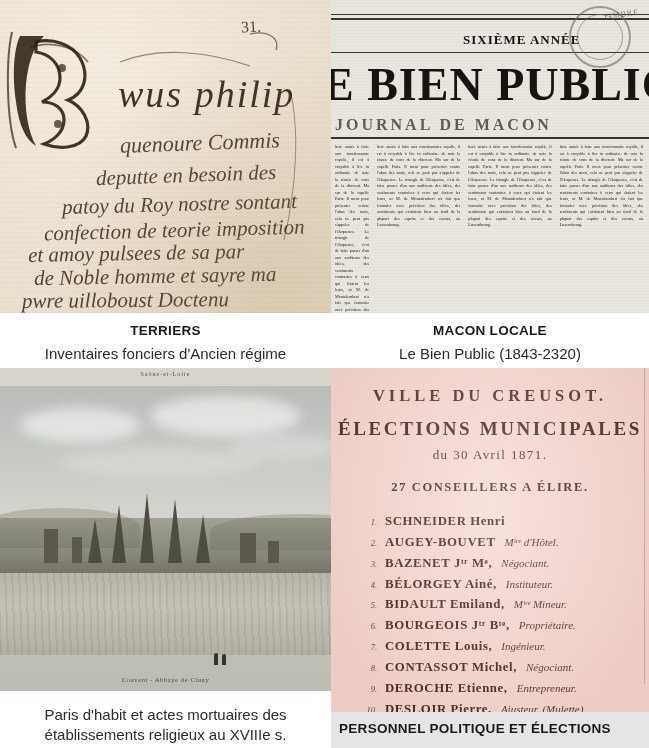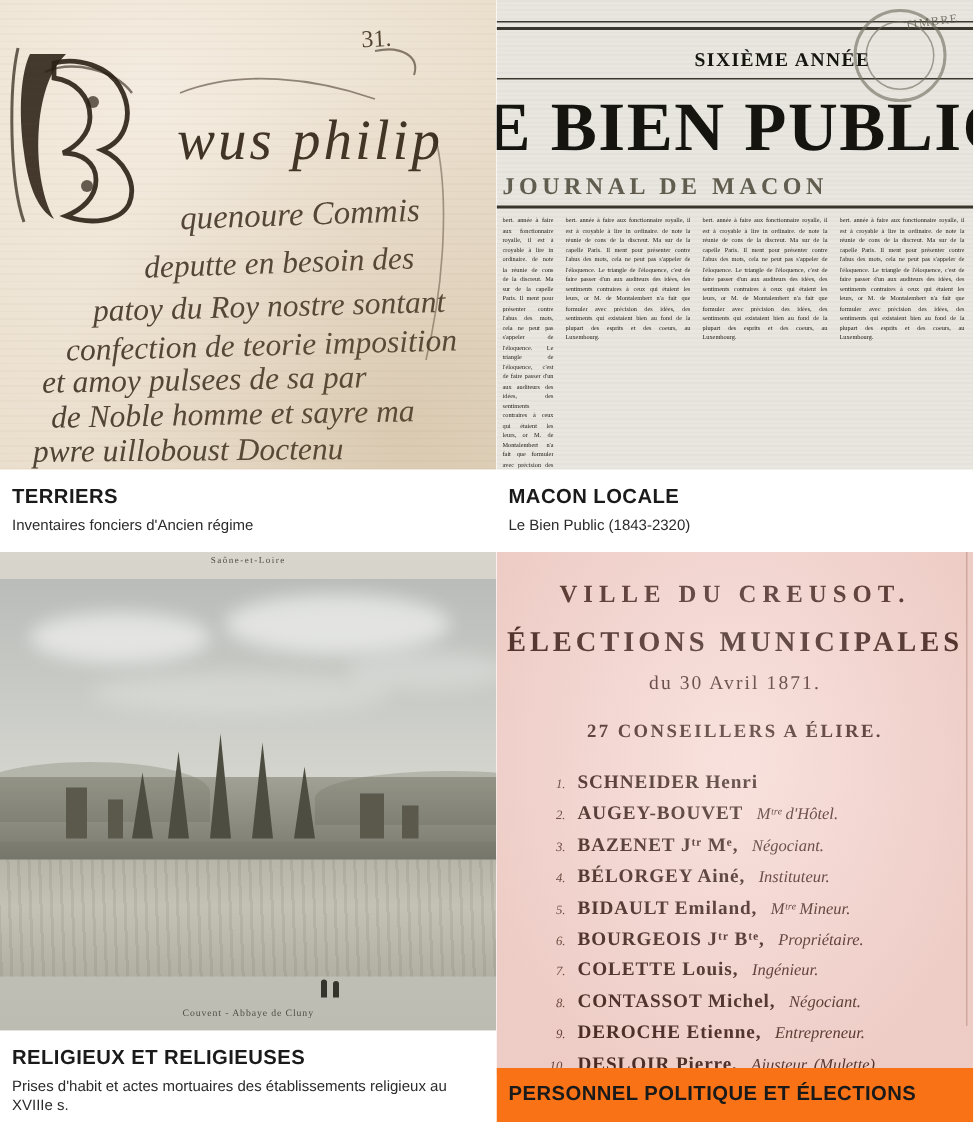--- a/index.html
+++ b/index.html
@@ -36,30 +36,31 @@
     flex-direction: column;
   }
   .thumb {
     position: relative;
     width: 100%;
     overflow: hidden;
   }
   .caption {
     padding: 10px 8px 4px 8px;
     background: #ffffff;
+    text-align: center;
   }
   .caption-title {
     font-size: 13.5px;
     font-weight: bold;
     color: #1a1a1a;
     letter-spacing: 0.3px;
     line-height: 1.25;
   }
   .caption-sub {
-    font-size: 10px;
+    font-size: 15px;
     color: #2b2b2b;
     margin-top: 4px;
     line-height: 1.3;
   }
 
   
   .ms {
     height: 313px;
     background:
       radial-gradient(ellipse at 30% 20%, #f4ece0 0%, #efe5d6 40%, #e7dbc7 100%);
@@ -366,21 +367,21 @@
   .p-job {
     font-style: italic;
     margin-left: 9px;
     font-size: 11px;
     color: #4a2a22;
     white-space: nowrap;
   }
   .cap4 {
     position: absolute;
     left: 0; right: 0; bottom: 0;
-    background: #f97316;
+    background: #e5e5e5;
     padding: 9px 8px 10px 8px;
   }
   .edge-line {
     position: absolute;
     right: 4px;
     top: 0;
     bottom: 32px;
     border-left: 1px solid #c9a49c;
     opacity: 0.8;
   }
@@ -494,22 +495,21 @@
           <div class="spire" style="left:88px;bottom:128px;border-bottom-width:44px;"></div>
 
           <div class="field"></div>
           <div class="figure" style="left:214px;top:285px;"></div>
           <div class="figure" style="left:222px;top:286px;height:11px;"></div>
 
           <div class="litho-top-cap">Saône-et-Loire</div>
           <div class="litho-bot-cap">Couvent - Abbaye de Cluny</div>
         </div>
         <div class="caption">
-          <div class="caption-title">RELIGIEUX ET RELIGIEUSES</div>
-          <div class="caption-sub">Prises d'habit et actes mortuaires des établissements religieux au XVIIIe s.</div>
+          <div class="caption-sub">Paris d'habit et actes mortuaires des établissements religieux au XVIIIe s.</div>
         </div>
       </div>
     </div>
 
     <div class="cell">
       <div class="cell-inner">
         <div class="thumb poster">
           <div class="edge-line"></div>
           <div class="p-ville">VILLE DU CREUSOT.</div>
           <div class="p-elec">ÉLECTIONS MUNICIPALES</div>

